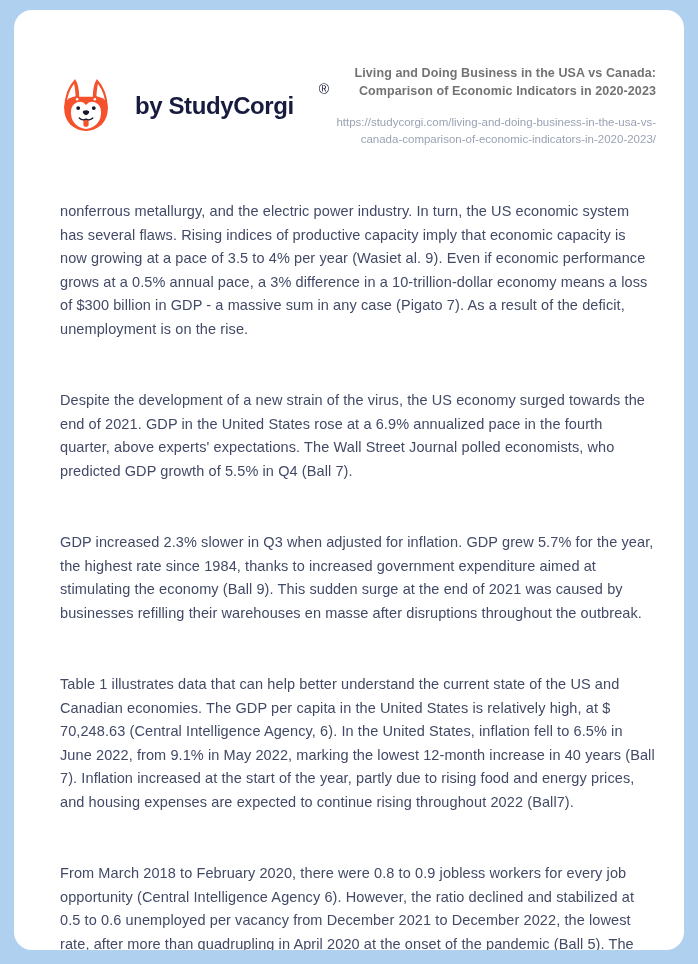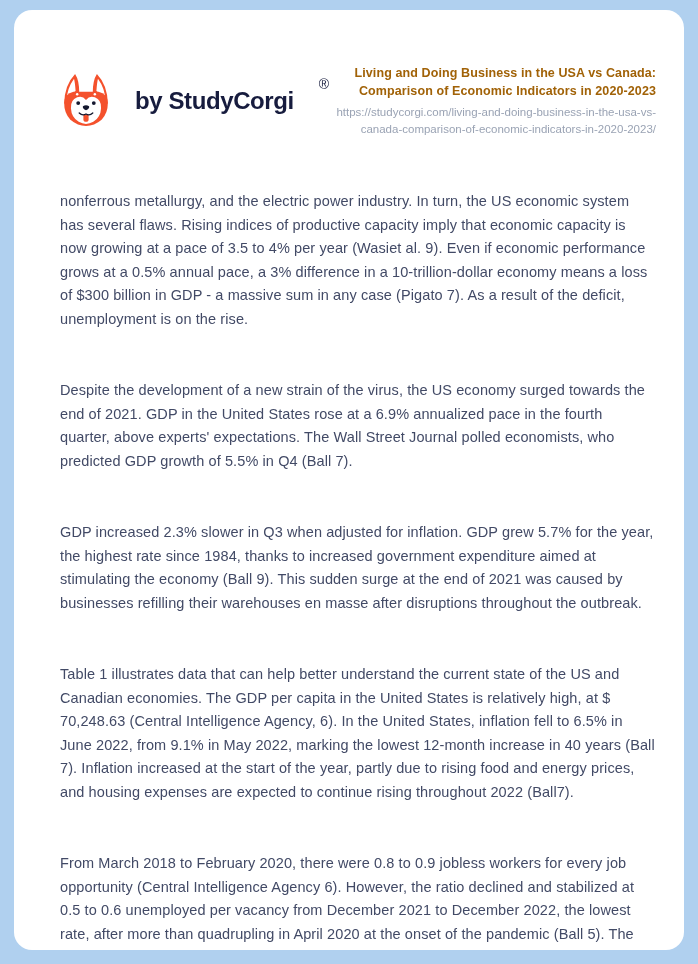--- a/index.html
+++ b/index.html
@@ -48,26 +48,26 @@
     margin-left: 2px;
   }
   .meta {
     width: 355px;
     text-align: right;
   }
   .doc-title {
     font-size: 12.5px;
     font-weight: 700;
     line-height: 18px;
-    color: #a16207;
+    color: #737373;
     letter-spacing: 0.1px;
   }
   .doc-url {
     display: block;
-    margin-top: 4px;
+    margin-top: 14px;
     font-size: 11.5px;
     line-height: 17px;
     color: #9aa3b4;
     text-decoration: none;
     overflow-wrap: break-word;
     word-break: break-word;
     cursor: pointer;
   }
   
   .article {

